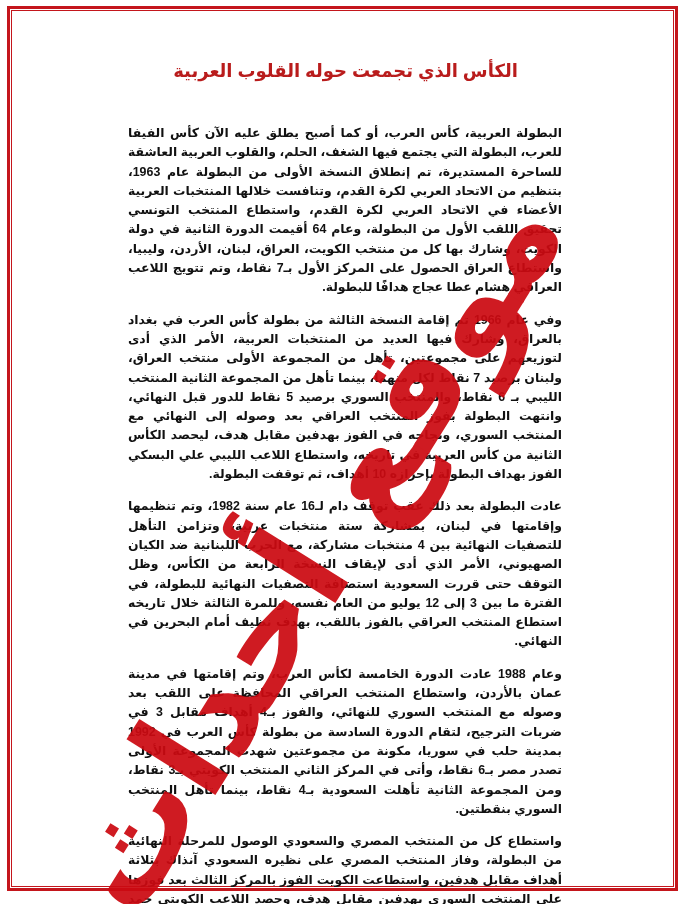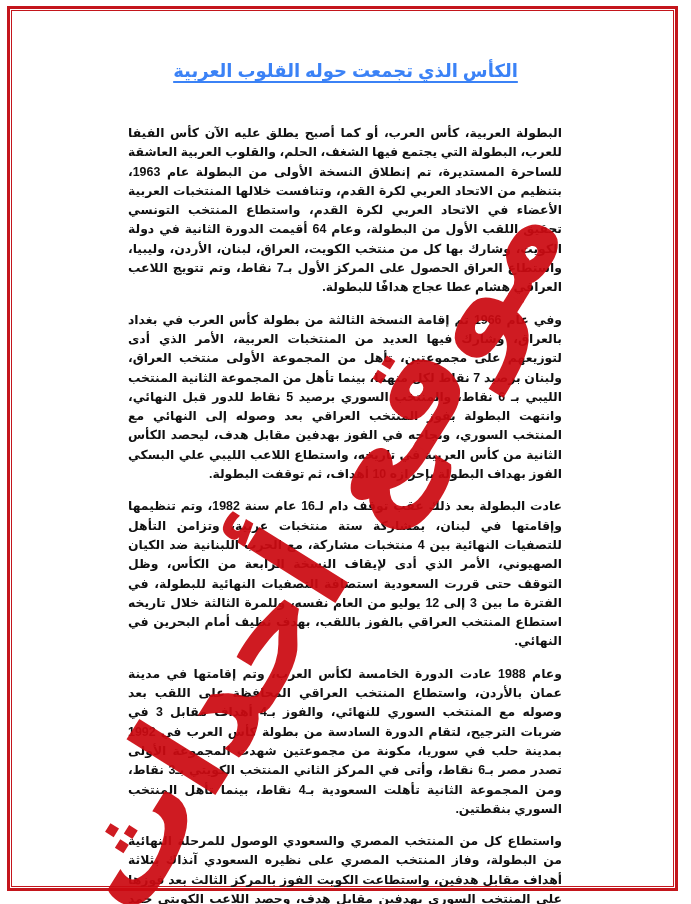--- a/index.html
+++ b/index.html
@@ -41,24 +41,23 @@
     }
     .title {
       position: absolute;
       top: 60px;
       left: 0;
       width: 691px;
       text-align: center;
       direction: rtl;
     }
     .title span {
-      color: #3b82f6;
+      color: #b91c1c;
       font-weight: bold;
       font-size: 18px;
-      text-decoration: underline;
       text-decoration-thickness: 2px;
       text-underline-offset: 4px;
     }
     .body-text {
       position: absolute;
       top: 124px;
       left: 128px;
       width: 434px;
       direction: rtl;
       text-align: justify;

